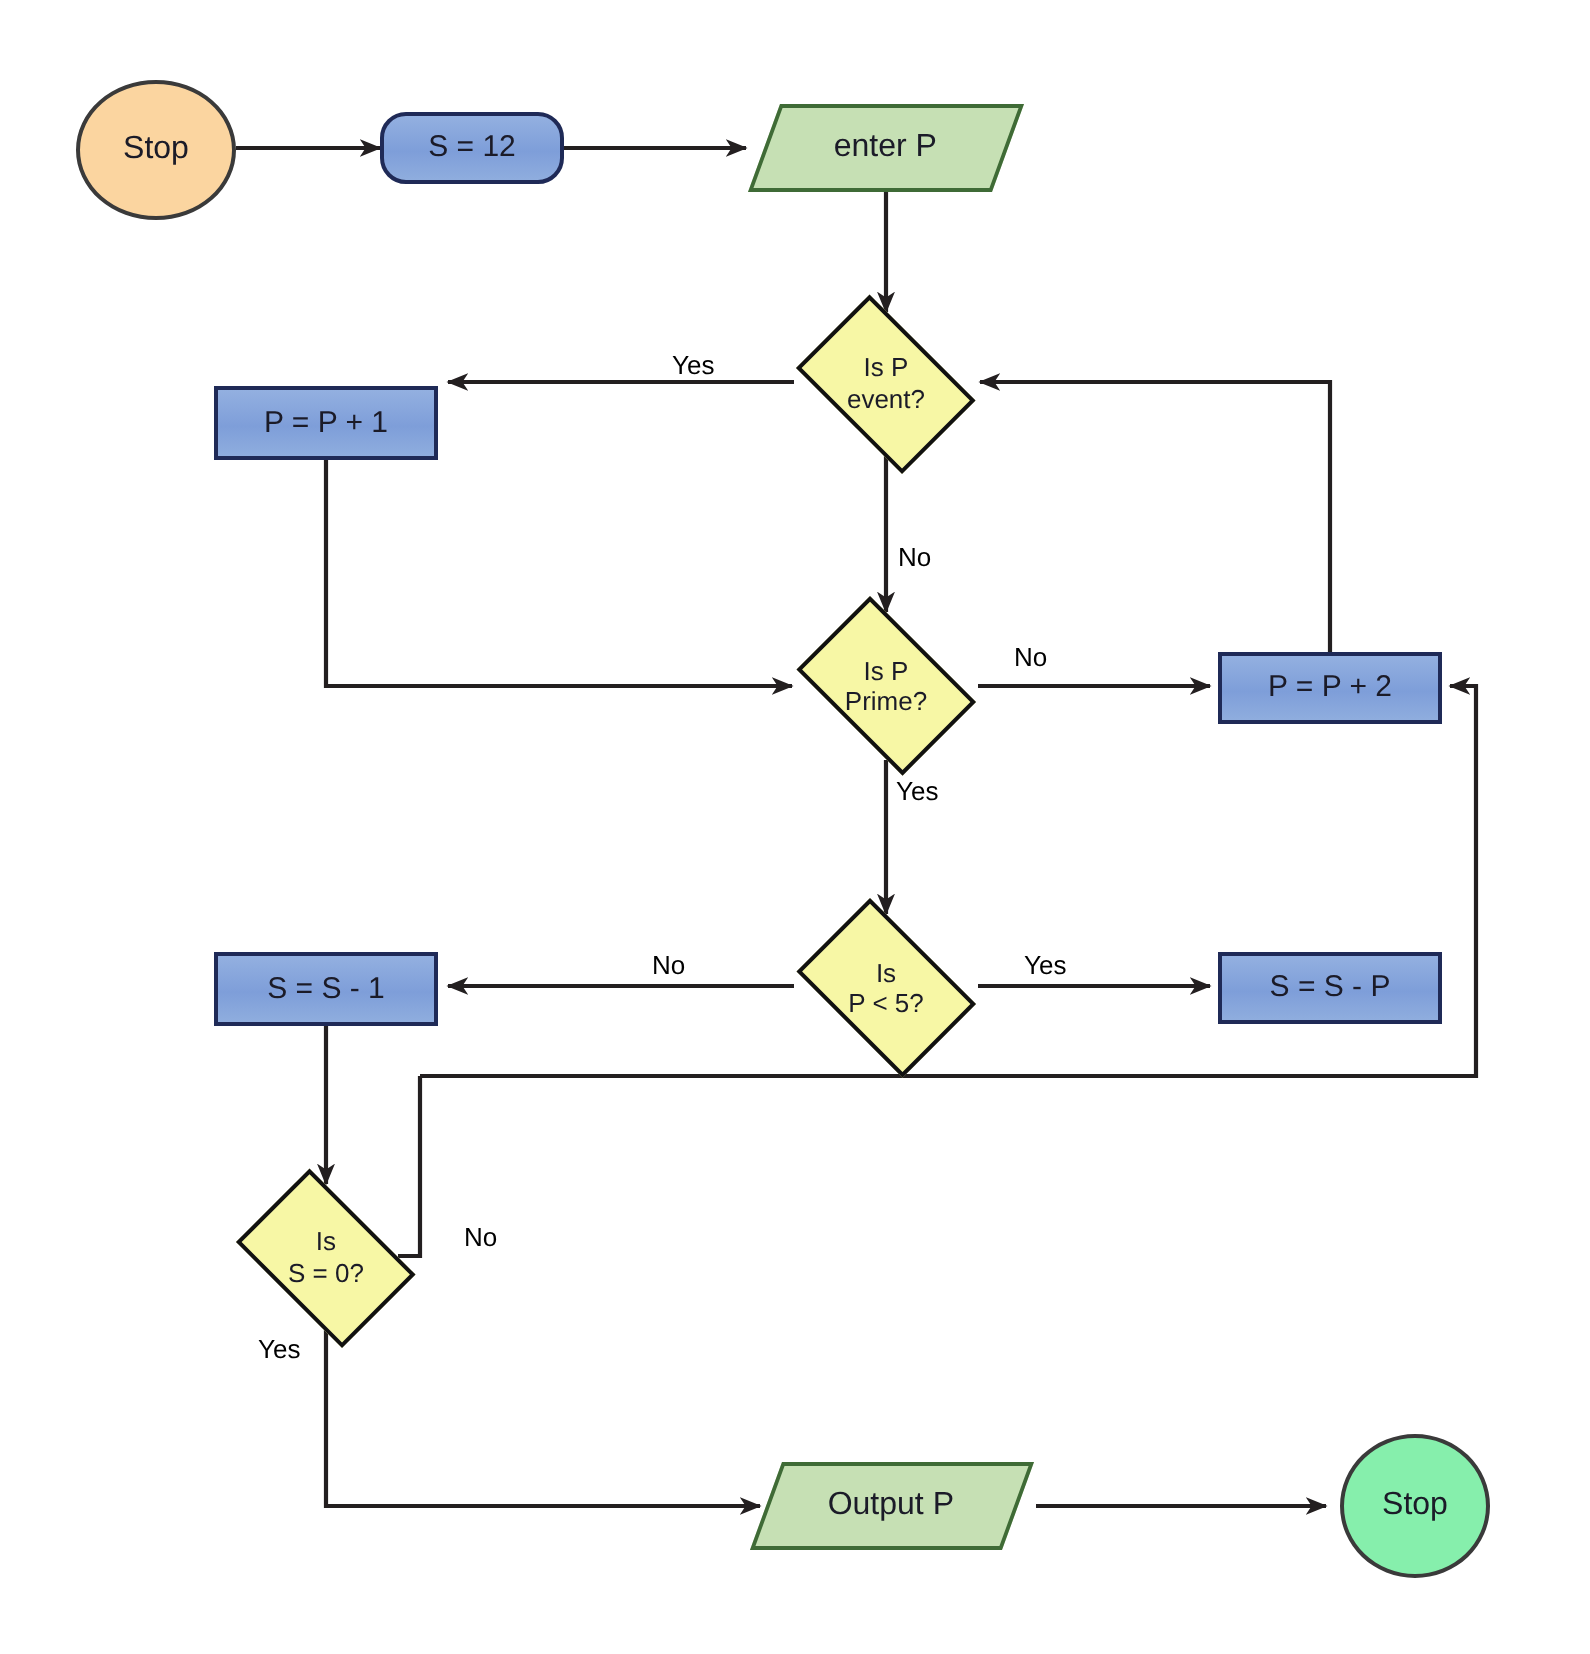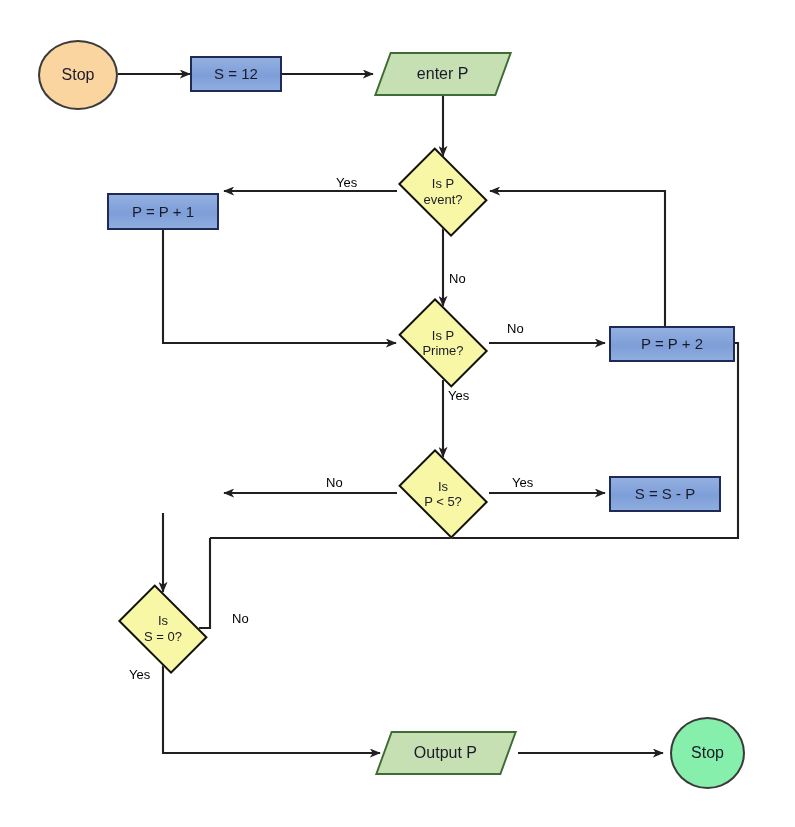--- a/index.html
+++ b/index.html
@@ -143,21 +143,21 @@
     <g fill="none" stroke="#231f20" stroke-width="2.1">
 
       <path d="M199,628 L210,628 L210,538"></path>
     </g>
   </svg>
 
   <div class="node term term-start" style="left:38px; top:40px; width:80px; height:70px;">
     <span class="lbl">Stop</span>
   </div>
 
-  <div class="node proc" style="left:190px; top:56px; width:92px; height:36px;">
+  <div class="node proc" style="left:190px; top:56px; width:92px; height:36px;border-radius:13px;">
     <span class="lbl">S = 12</span>
   </div>
 
   <div class="node io" style="left:382px; top:52px; width:122px; height:44px;">
     <span class="lbl">enter P</span>
   </div>
 
   <div class="node dec" style="left:390px; top:155px; width:106px; height:73px;">
     <div class="dia"></div>
     <span class="lbl">Is P
@@ -167,30 +167,33 @@
   <div class="node proc" style="left:107px; top:174px; width:112px; height:37px;margin-top:19px;">
     <span class="lbl">P = P + 1</span>
   </div>
 
   <div class="node dec" style="left:390px; top:306px; width:106px; height:74px;">
     <div class="dia"></div>
     <span class="lbl">Is P
 Prime?</span>
   </div>
 
-  <div class="node proc" style="left:609px; top:326px; width:126px; height:36px;">
+  <div class="node proc" style="left:609px; top:326px; width:112px; height:36px;">
     <span class="lbl">P = P + 2</span>
   </div>
 
   <div class="node dec" style="left:390px; top:457px; width:106px; height:74px;">
     <div class="dia"></div>
     <span class="lbl">Is
 P &lt; 5?</span>
   </div>
 
+  <div class="node proc" style="left:107px; top:476px; width:112px; height:37px;">
+    <span class="lbl">S = S - 1</span>
+  </div>
 
   <div class="node proc" style="left:609px; top:476px; width:112px; height:36px;">
     <span class="lbl">S = S - P</span>
   </div>
 
   <div class="node dec" style="left:110px; top:592px; width:106px; height:73px;">
     <div class="dia"></div>
     <span class="lbl">Is
 S = 0?</span>
   </div>

